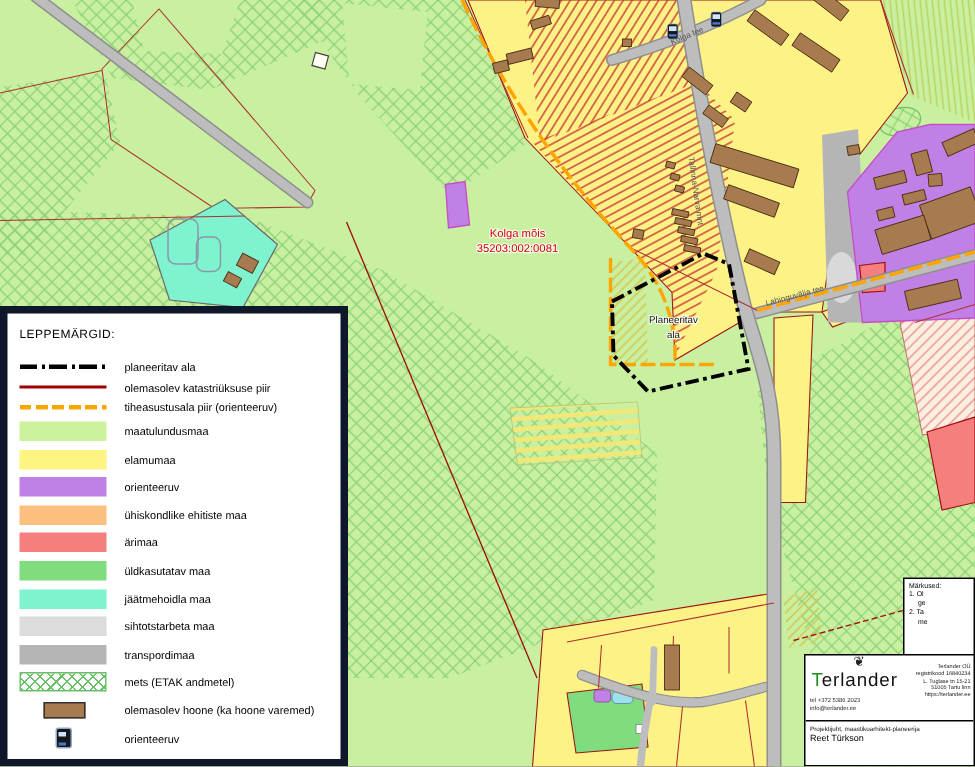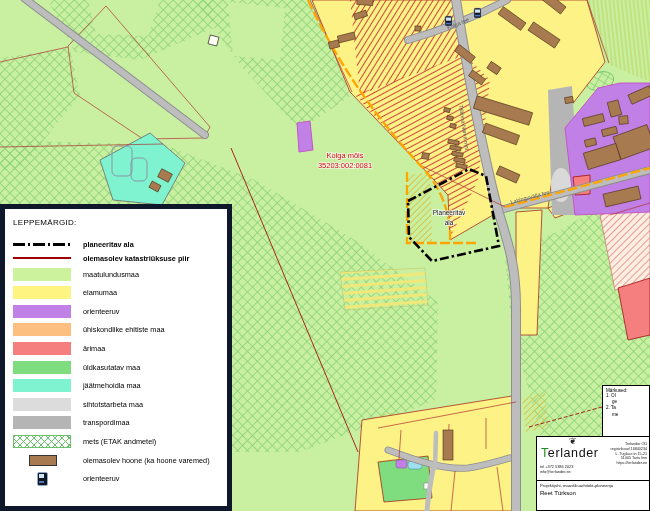--- a/index.html
+++ b/index.html
@@ -26,21 +26,21 @@
   .lbl-red{fill:#d40000;font-size:7.5px;paint-order:stroke;stroke:#ffffffcc;stroke-width:1.5px;}
   .lbl-blk{fill:#111;font-size:6.5px;paint-order:stroke;stroke:#ffffffcc;stroke-width:1.5px;}
   .lbl-road{fill:#555;font-size:5.5px;}
   .pond{fill:none;stroke:#8a97a5;stroke-width:1;}
 
   
   .legend{position:absolute;left:0px;top:204px;width:232px;height:307px;background:#fff;
           border:5px solid #0f172a;box-sizing:border-box;padding:9px 0 0 8px;overflow:hidden;}
   .legend-title{font-size:8px;color:#000;letter-spacing:.3px;margin:0 0 11px 0;}
   .leg-row{display:flex;align-items:center;height:18.6px;}
-  .leg-row.row-line{height:13.4px;font-weight:bold;}
+  .leg-row.row-line{height:13.4px;}
   .leg-sym{width:58px;flex:0 0 58px;margin-right:12px;display:flex;align-items:center;justify-content:flex-start;}
   .leg-label{font-size:7.3px;color:#000;white-space:nowrap;}
 
   
   .notes{position:absolute;left:602px;top:385px;width:48px;height:52px;background:#fff;
          border:1px solid #000;box-sizing:border-box;padding:2px 1px 0 3px;overflow:hidden;}
   .notes .t{font-size:4.6px;}
   .notes .l{font-size:4.6px;line-height:1.35;white-space:nowrap;}
   .notes .ind{padding-left:6px;}
 
@@ -255,20 +255,26 @@
             <div style="width: 58px; height: 3px; background: repeating-linear-gradient(90deg, rgb(0, 0, 0) 0px, rgb(0, 0, 0) 12px, transparent 12px, transparent 15px, rgb(0, 0, 0) 15px, rgb(0, 0, 0) 17px, transparent 17px, transparent 20px);"></div>
           </div>
           <span class="leg-label">planeeritav ala</span>
         </div>
         <div class="leg-row row-line">
           <div class="leg-sym">
             <div style="width: 58px; height: 2px; background: rgb(160, 0, 0);"></div>
           </div>
           <span class="leg-label">olemasolev katastriüksuse piir</span>
         </div>
+        <div class="leg-row row-line">
+          <div class="leg-sym">
+            <div style="width: 58px; height: 3px; background: repeating-linear-gradient(90deg, rgb(255, 165, 0) 0px, rgb(255, 165, 0) 8px, rgb(255, 255, 255) 8px, rgb(255, 255, 255) 11px);"></div>
+          </div>
+          <span class="leg-label">tiheasustusala piir (orienteeruv)</span>
+        </div>
         <div class="leg-row">
           <div class="leg-sym">
             <div style="width: 58px; height: 13px; background: rgb(204, 242, 158);"></div>
           </div>
           <span class="leg-label">maatulundusmaa</span>
         </div>
         <div class="leg-row">
           <div class="leg-sym">
             <div style="width: 58px; height: 13px; background: rgb(253, 244, 129);"></div>
           </div>

